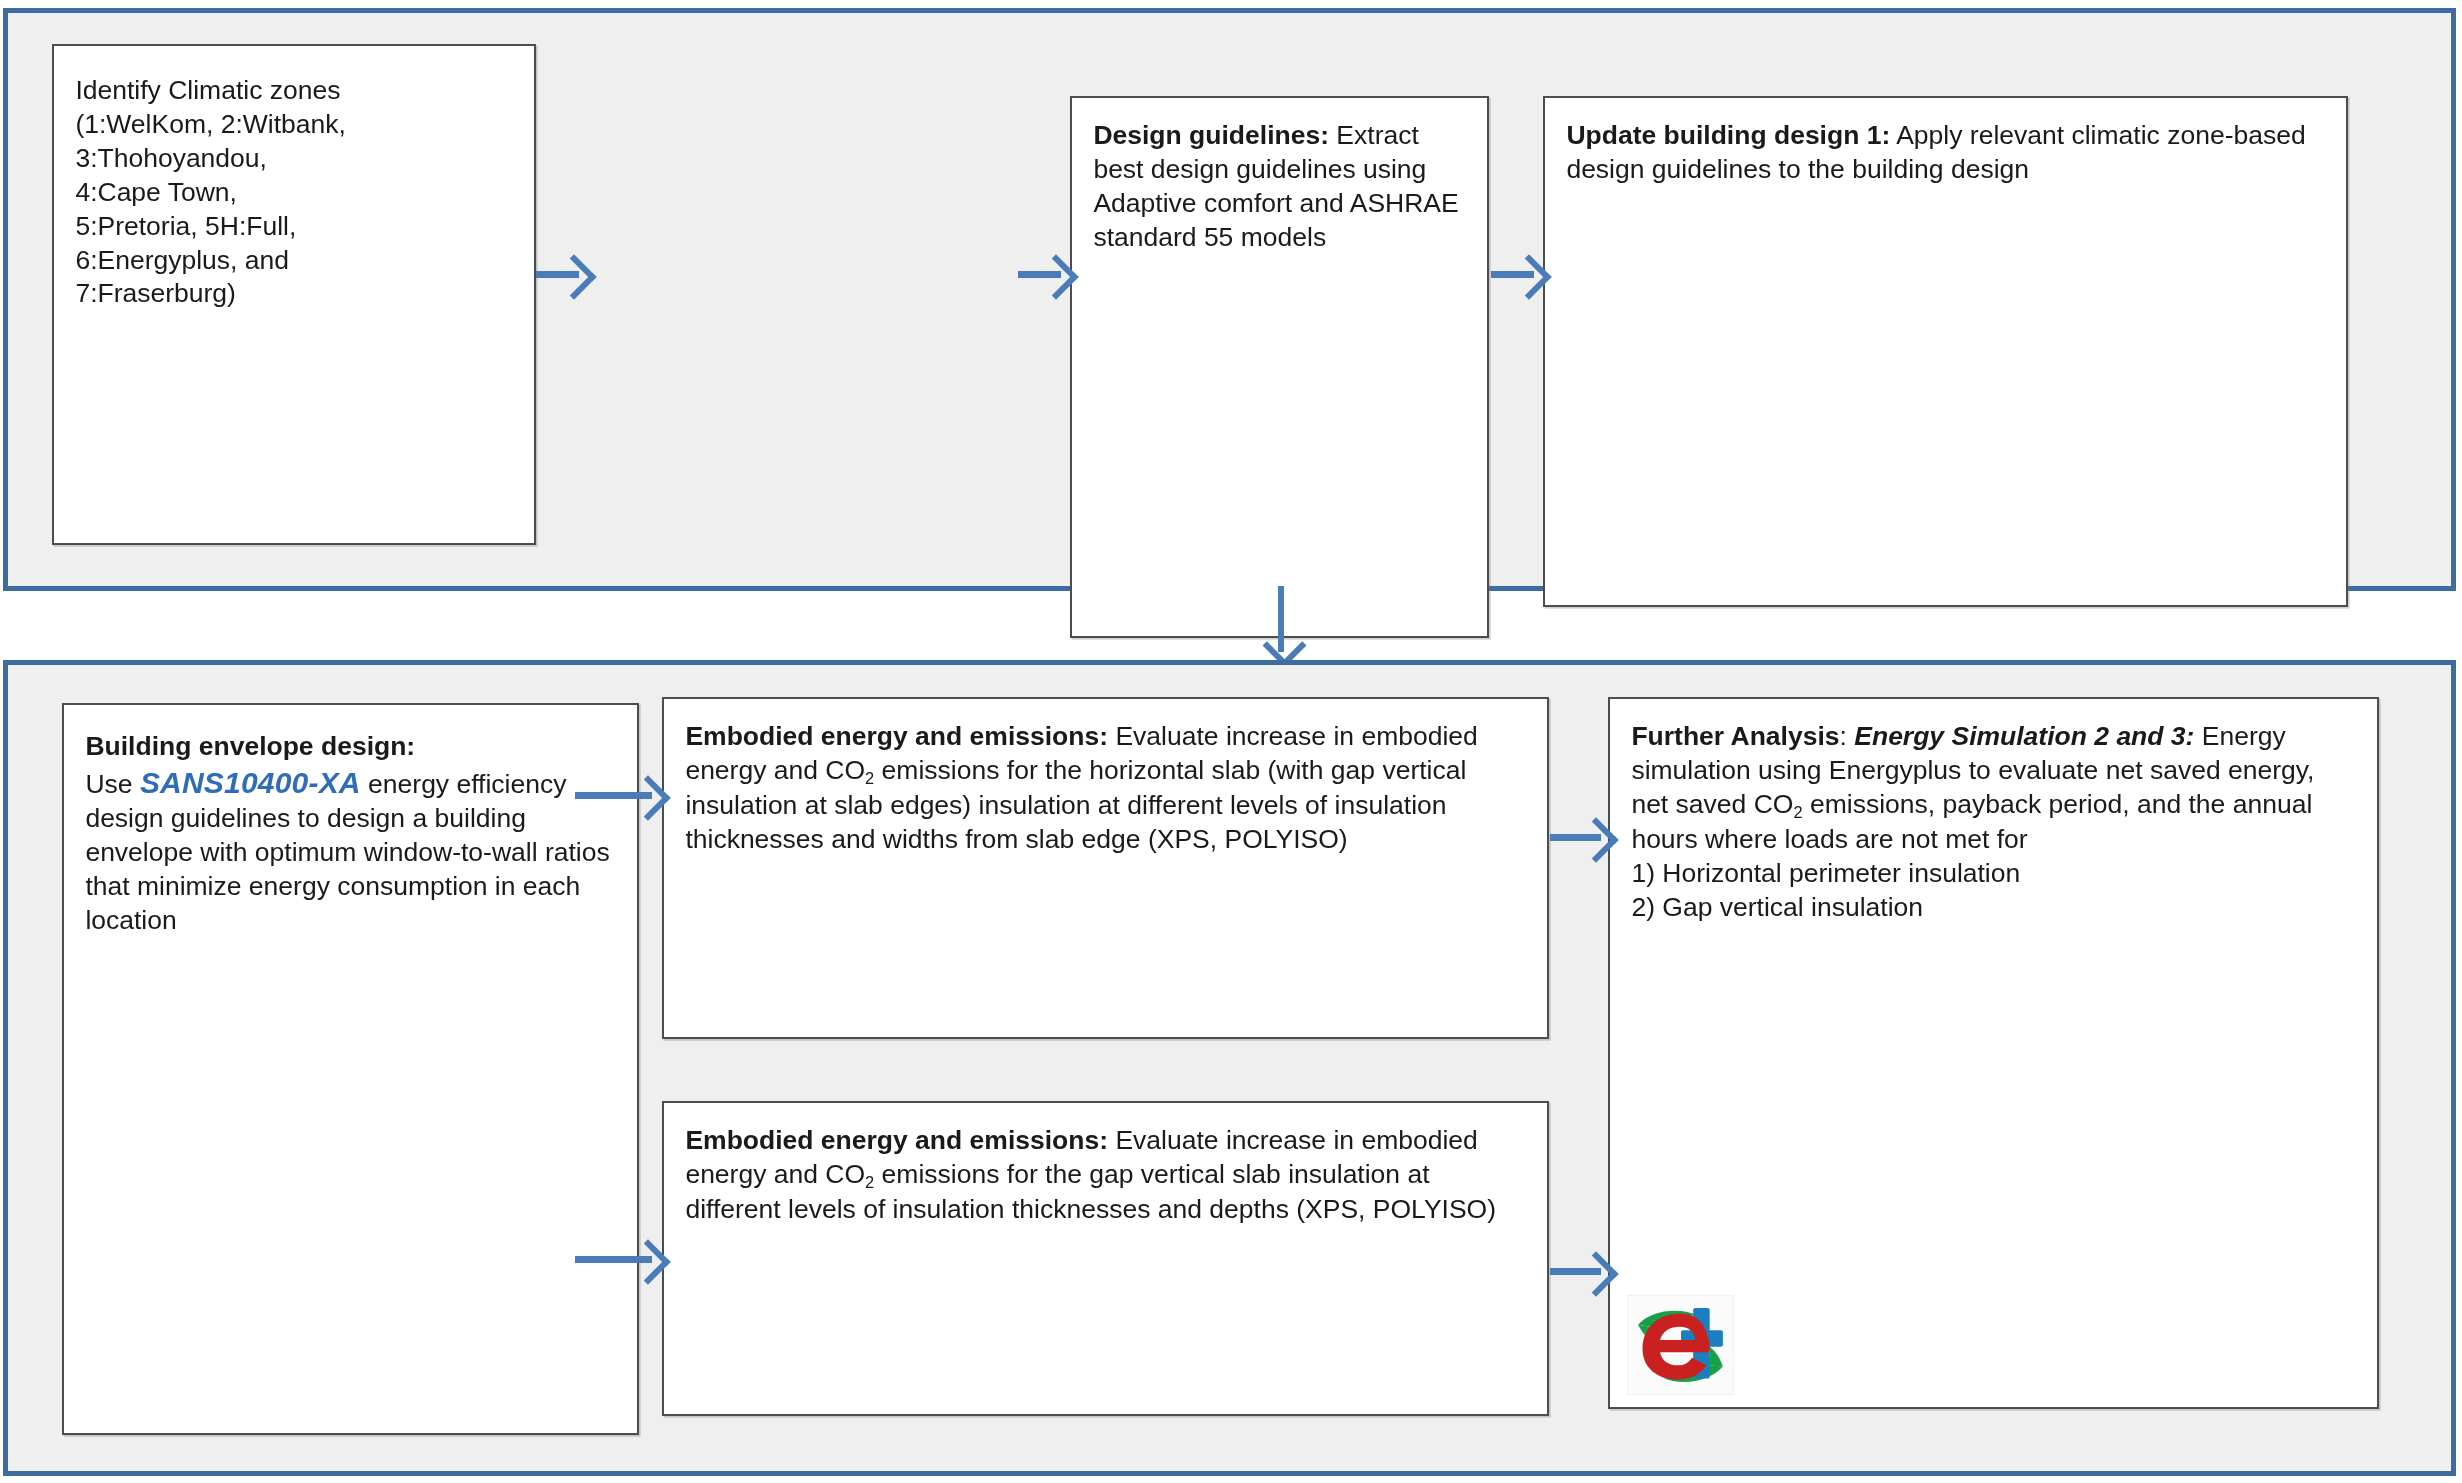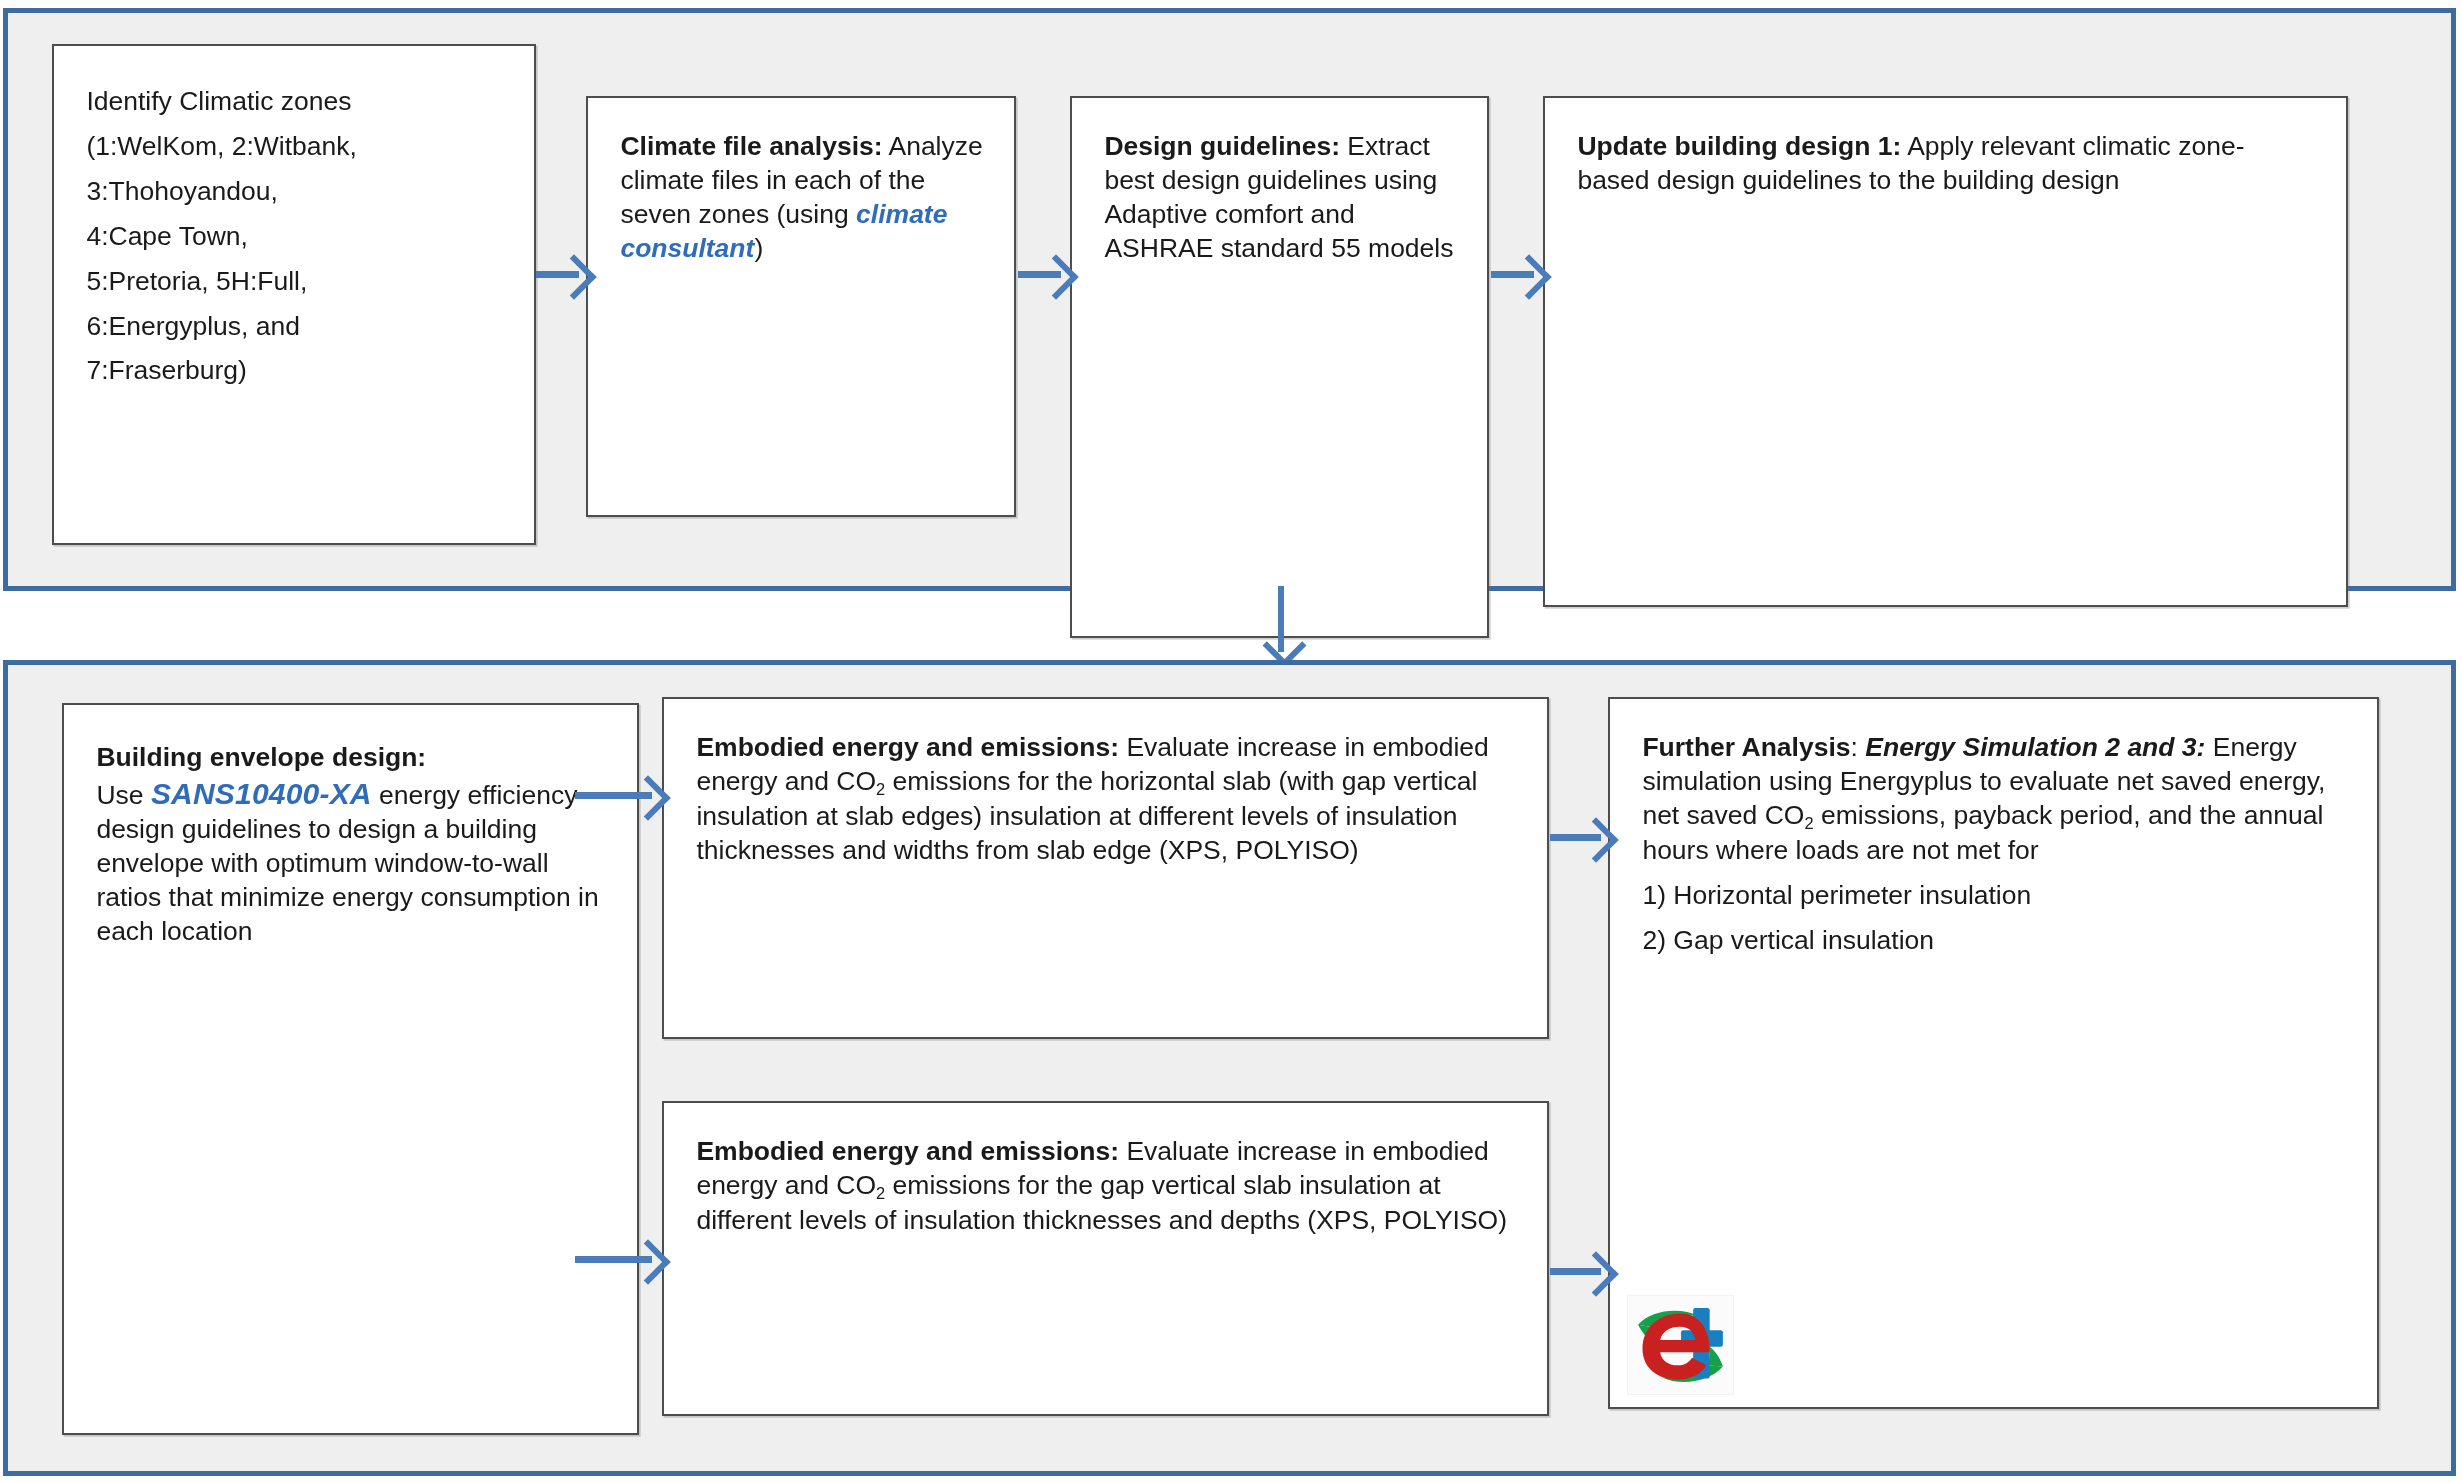--- a/index.html
+++ b/index.html
@@ -28,21 +28,21 @@
     background:#ffffff;
     border:2.3px solid #4d4d4d;
     box-sizing:border-box;
     box-shadow:1.7px 1.7px 0 rgba(120,120,120,.35);
     padding:21.4px 19px 11.3px 21.4px;
     font-size:26.5px;
     line-height:1.28;
     color:#1a1a1a;
     overflow:hidden;
   }
-  .box p{margin:11px;}
+  .box p{margin:0;}
   .box .b{font-weight:bold;}
   .brandblue{
     color:#2f6cba;
     font-weight:bold;
     font-style:italic;
   }
   .brandblue.big{font-size:30px;letter-spacing:0.2px;}
   .it{font-style:italic;font-weight:bold;}
   sub{font-size:.62em;vertical-align:-.28em;}
 
@@ -127,23 +127,20 @@
   <div class="box" id="box-zones">
     <p>Identify Climatic zones</p>
     <p>(1:WelKom, 2:Witbank,</p>
     <p>3:Thohoyandou,</p>
     <p>4:Cape Town,</p>
     <p>5:Pretoria, 5H:Full,</p>
     <p>6:Energyplus, and</p>
     <p>7:Fraserburg)</p>
   </div>
 
-  <div class="box" id="box-climate">
-    <p><span class="b">Climate file analysis:</span> <span>Analyze climate files in each of the seven zones (using</span> <span class="brandblue">climate consultant</span><span>)</span></p>
-  </div>
 
   <div class="box" id="box-guide">
     <p><span class="b">Design guidelines:</span> <span>Extract best design guidelines using Adaptive comfort and ASHRAE standard 55 models</span></p>
   </div>
 
   <div class="box" id="box-update">
     <p><span class="b">Update building design 1:</span><span> Apply relevant climatic zone-based design guidelines to the building design</span></p>
   </div>
 
   <div class="arrow-r" id="arrow-1">

